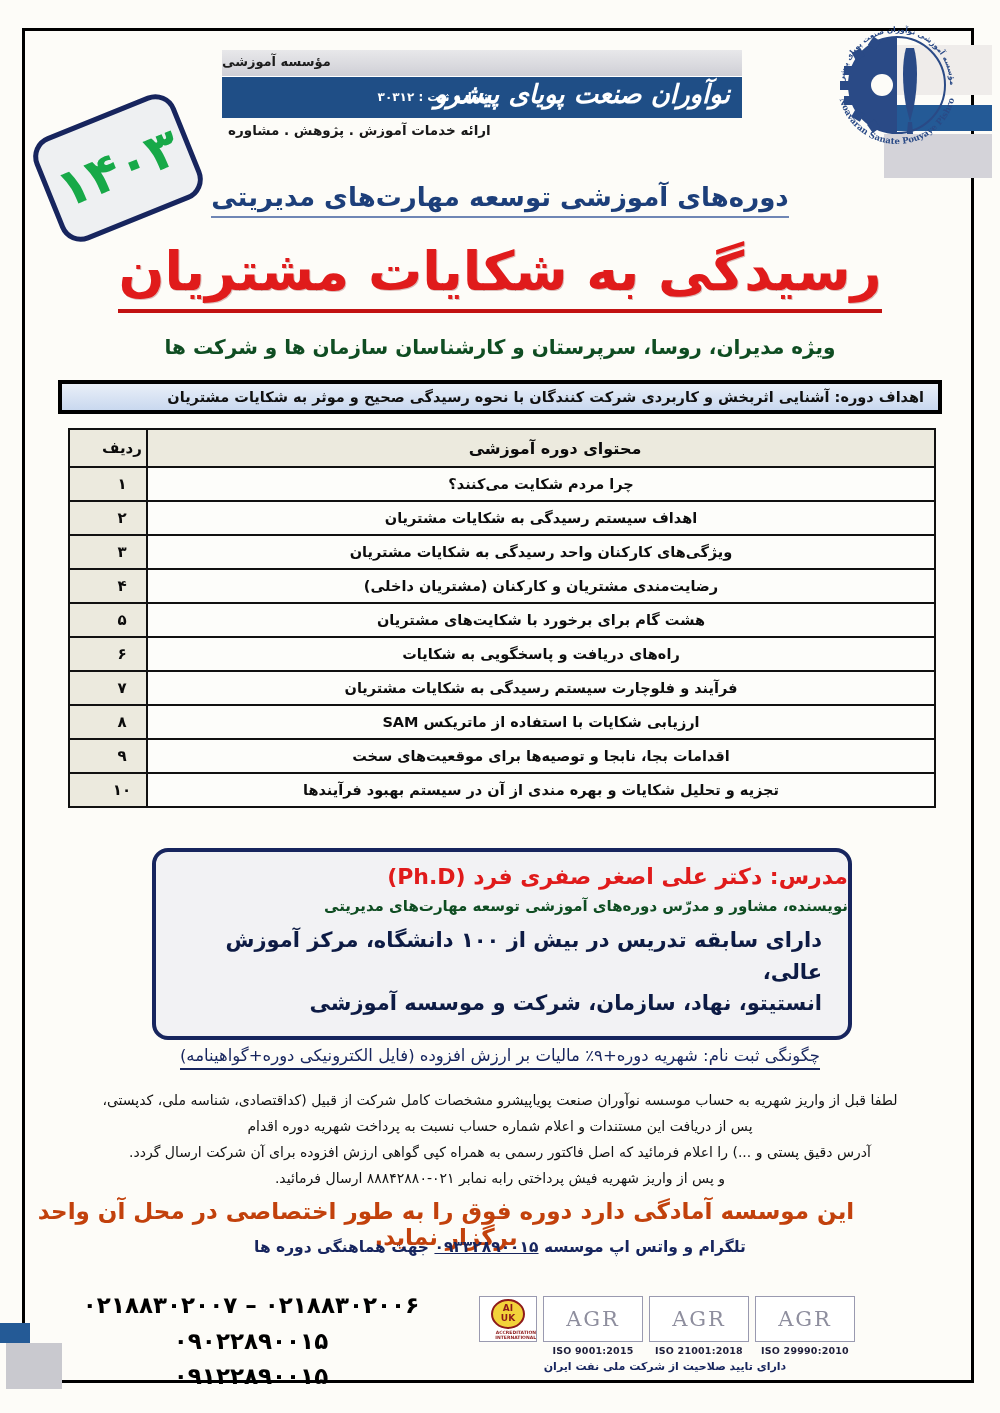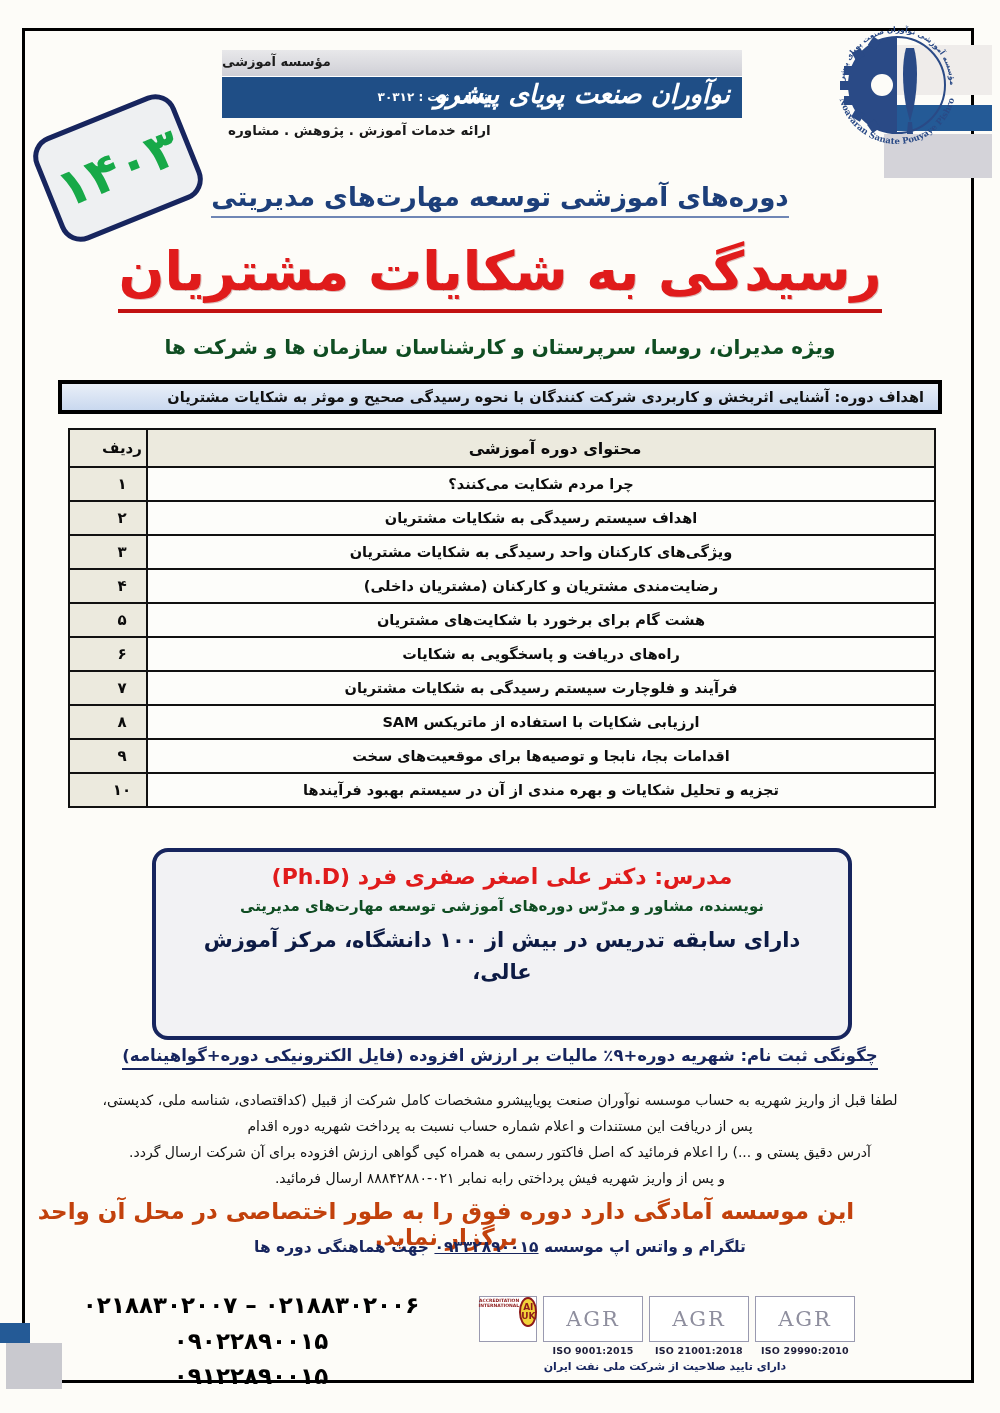--- a/index.html
+++ b/index.html
@@ -268,21 +268,20 @@
 
   
   .instructor {
     position: absolute;
     left: 152px; top: 848px;
     width: 700px;
     height: 192px;
     border: 4px solid #17255e;
     border-radius: 16px;
     background: #f2f2f4;
-    text-align: center;
     direction: rtl;
     padding-top: 12px;
   }
   .instructor-name {
     font-size: 22px;
     font-weight: bold;
     color: #e01b1b;
     margin-bottom: 8px;
   }
   .instructor-role {
@@ -302,21 +301,21 @@
   
   .reg-head {
     position: absolute;
     left: 0; top: 1046px;
     width: 1000px;
     text-align: center;
     direction: rtl;
   }
   .reg-head span {
     font-size: 16.5px;
-    font-weight: bold;
+    font-weight: normal;
     color: #17255e;
     border-bottom: 2px solid #17255e;
     padding-bottom: 3px;
   }
 
   .reg-body {
     position: absolute;
     left: 60px; top: 1088px;
     width: 880px;
     text-align: center;
@@ -398,20 +397,22 @@
     color: #1d1d3a;
     margin-top: 3px;
     letter-spacing: .2px;
   }
   .aiuk-box {
     width: 58px;
     border: 1px solid #9a9ab0;
     height: 46px;
     background: #ffffff;
     display: flex;
+    flex-direction: column;
+    align-items: center;
     justify-content: center;
   }
   .aiuk-crest {
     width: 34px; height: 30px;
     border-radius: 50%;
     background: #f2d23a;
     border: 2px solid #8d1a1a;
     color: #8d1a1a;
     font-size: 9px;
     font-weight: bold;
@@ -573,20 +574,21 @@
         <td class="col-content">تجزیه و تحلیل شکایات و بهره مندی از آن در سیستم بهبود فرآیندها</td>
         <td class="col-num">۱۰</td>
       </tr>
     </tbody>
   </table>
 
   <div class="instructor">
     <div class="instructor-name">مدرس: دکتر علی اصغر صفری فرد (Ph.D)</div>
     <div class="instructor-role">نویسنده، مشاور و مدرّس دوره‌های آموزشی توسعه مهارت‌های مدیریتی</div>
     <div class="instructor-bio">دارای سابقه تدریس در بیش از  ۱۰۰ دانشگاه، مرکز آموزش عالی،</div>
+    <div class="instructor-bio">انستیتو، نهاد، سازمان، شرکت و موسسه آموزشی</div>
   </div>
 
   <div class="reg-head">
     <span>چگونگی ثبت نام: شهریه دوره+۹٪ مالیات بر ارزش افزوده (فایل الکترونیکی دوره+گواهینامه)</span>
   </div>
 
   <div class="reg-body">
     <div>لطفا قبل از واریز شهریه به حساب موسسه نوآوران صنعت پویاپیشرو مشخصات کامل شرکت از قبیل (کداقتصادی، شناسه ملی، کدپستی،</div>
     <div>پس از دریافت این مستندات و اعلام شماره حساب نسبت به پرداخت شهریه دوره اقدام</div>
     <div>آدرس دقیق پستی و ...) را اعلام فرمائید که اصل فاکتور رسمی به همراه کپی گواهی ارزش افزوده برای آن شرکت ارسال گردد.</div>

